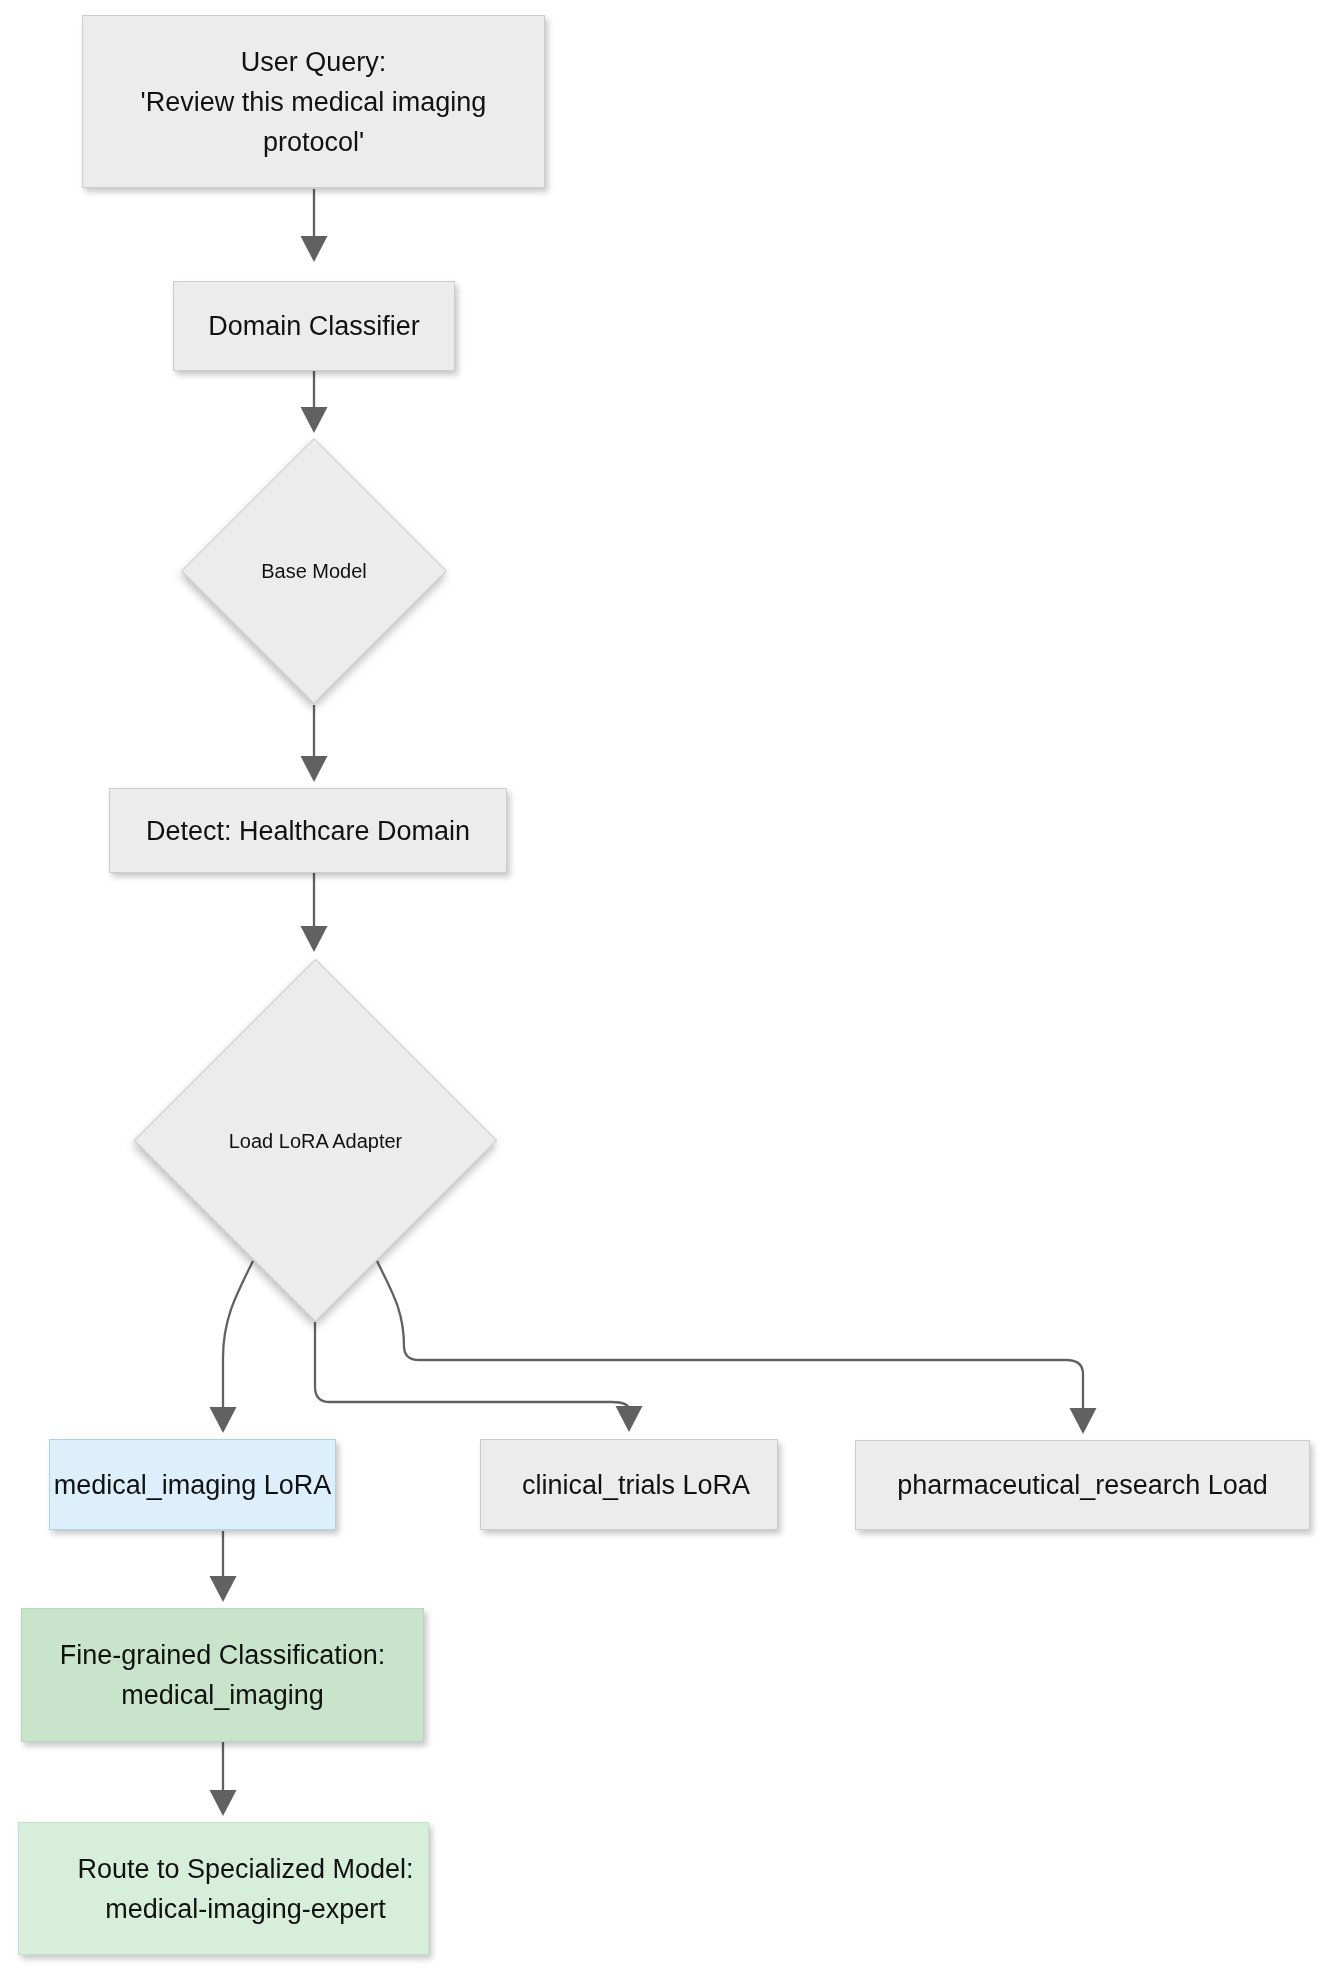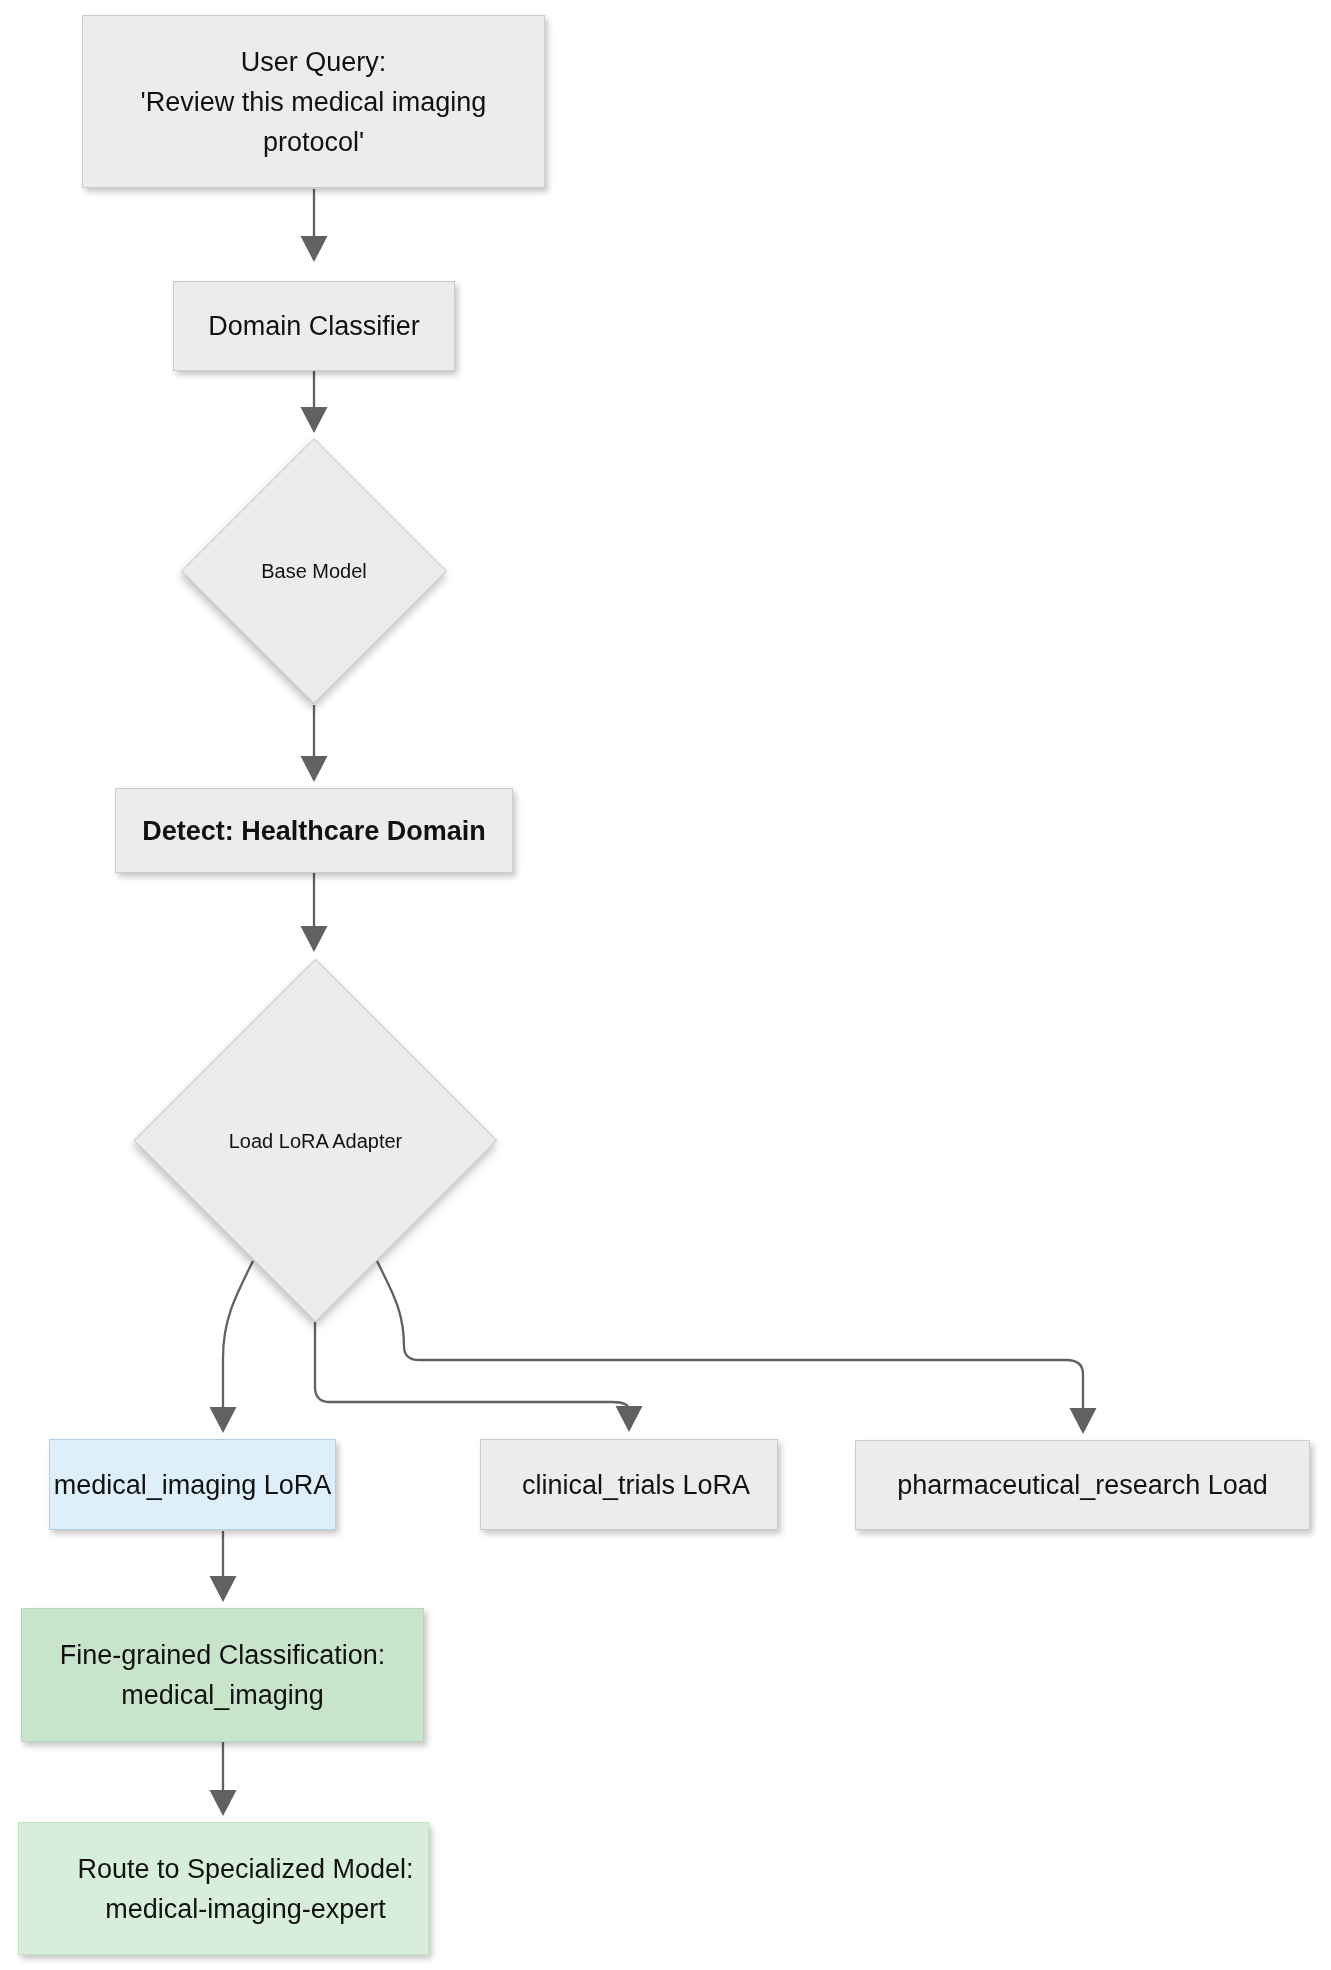--- a/index.html
+++ b/index.html
@@ -114,21 +114,21 @@
     <span class="node-label">Domain Classifier</span>
   </div>
 
   <div class="diamond-wrap" style="left:181px;top:438px;width:266px;height:266px;">
     <div class="diamond-shape base"></div>
     <div class="diamond-label">
       <span class="node-label">Base Model</span>
     </div>
   </div>
 
-  <div class="node rect-node" style="left:115px;top:788px;width:398px;height:85px;font-weight:bold;">
+  <div class="node rect-node" style="left:109px;top:788px;width:398px;height:85px;">
     <span class="node-label">Detect: Healthcare Domain</span>
   </div>
 
   <div class="diamond-wrap" style="left:134px;top:959px;width:363px;height:363px;">
     <div class="diamond-shape load"></div>
     <div class="diamond-label">
       <span class="node-label">Load LoRA Adapter</span>
     </div>
   </div>
 

